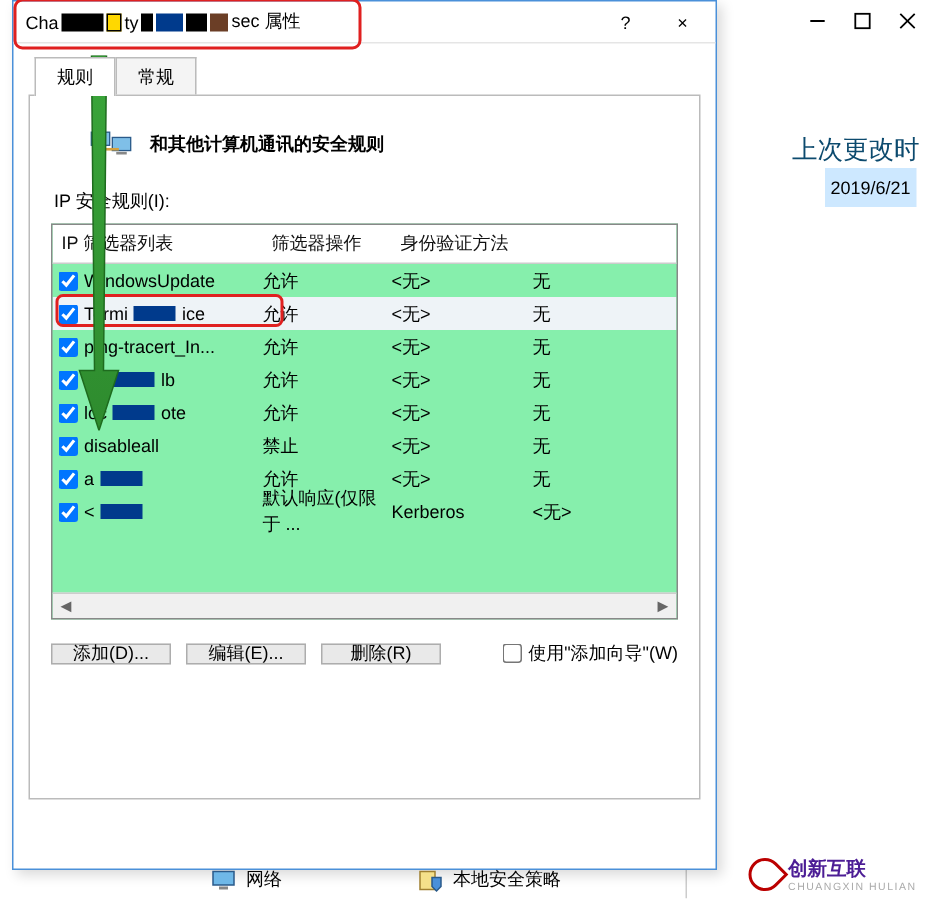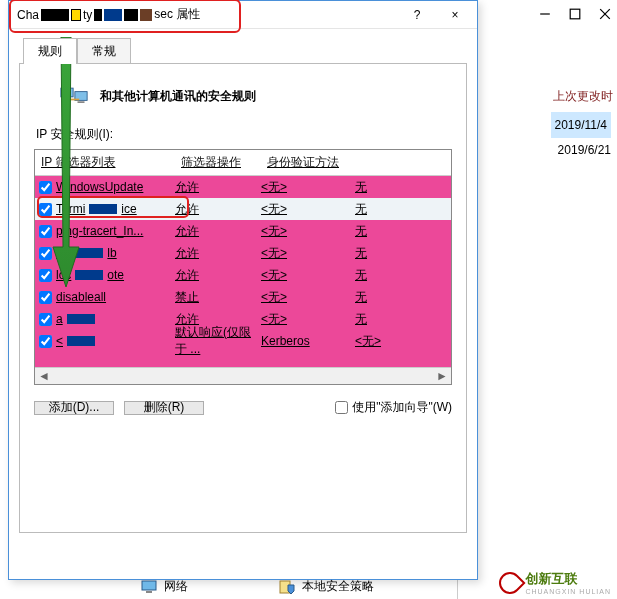--- a/index.html
+++ b/index.html
@@ -2,21 +2,21 @@
 <html><head>
 <meta charset="utf-8">
 <style>
   * { box-sizing: border-box; margin: 0; padding: 0; font-family: "Microsoft YaHei", "Segoe UI", sans-serif; font-size: 12px; }
   body { background: #fff; width: 617px; height: 599px; overflow: hidden; position: relative; }
 
   
   .bgwin { position: absolute; right: 0; top: 0; width: 160px; height: 599px; border-left: 1px solid #ccc; background:#fff; }
   .bgwin-title { height: 30px; display:flex; align-items:center; justify-content:flex-end; padding:0 6px; gap:18px; color:#333; }
   .bgwin-title svg { width:12px; height:12px; }
-  .bg-col-head { position:absolute; top:88px; right:4px; font-size:12px; color:#7f1d1d; white-space:nowrap; }
+  .bg-col-head { position:absolute; top:88px; right:4px; font-size:17px; color:#0c4a6e; white-space:nowrap; }
   .bg-dates { position:absolute; top:112px; right:6px; text-align:right; line-height:24px; }
   .bg-dates div:first-child { background:#cde8ff; padding:1px 4px; }
 
   
   .dialog { position:absolute; left:8px; top:0; width:470px; height:580px; background:#fff; border:1px solid #4a90d9; box-shadow: 3px 3px 8px rgba(0,0,0,.15); }
   .titlebar { height:28px; display:flex; align-items:center; justify-content:space-between; padding:0 8px; border-bottom:1px solid #e5e5e5; }
   .titlebar .title-wrap { display:flex; align-items:center; gap:2px; }
   .titlebar .title-wrap span.ob { display:inline-block; height:12px; }
   .ob-bk1{width:28px;background:#000;} .ob-ye{width:10px;background:#ffd800;border:1px solid #000;} .ob-bk2{width:8px;background:#000;} .ob-bl{width:18px;background:#003a8c;} .ob-bk3{width:14px;background:#000;} .ob-br{width:12px;background:#6b3e26;}
   .title-text { font-size:12px; color:#000; }
@@ -29,21 +29,21 @@
   .tab { padding:4px 14px; border:1px solid #bbb; background:#f4f4f4; border-bottom:none; position:relative; top:1px; }
   .tab.active { background:#fff; z-index:2; }
   .tabbody { border:1px solid #bbb; margin:0 10px; padding:14px 14px 10px 14px; height:470px; position:relative; background:#fff; }
 
   .iconrow { display:flex; align-items:center; gap:12px; margin:6px 0 18px 26px;font-weight:bold; }
   .pcicon { width:28px; height:24px; }
   .iconrow .lbl { font-size:12px; }
 
   .section-label { margin:6px 0 6px 2px; }
 
-  .listbox { border:1px solid #888; height:236px; position:relative; background:#ec4899; overflow:hidden;text-decoration:underline; }
+  .listbox { border:1px solid #888; height:264px; position:relative; background:#86efac; overflow:hidden; }
   .list-head { display:flex; border-bottom:1px solid #ccc; background:#fff; }
   .list-head div { padding:4px 6px; font-size:12px; color:#111; }
   .col1{width:140px;} .col2{width:86px;} .col3{width:94px;} .col4{width:94px;}
   .list-rows { overflow:auto; height:190px; }
   .row { display:flex; align-items:center; height:22px; }
   .row.sel { background:#eef3f7; }
   .row .c1 { width:140px; display:flex; align-items:center; gap:4px; padding-left:4px; overflow:hidden; white-space:nowrap; }
   .row .c2 { width:86px; } .row .c3 { width:94px; } .row .c4 { width:94px; }
   .chk { width:13px; height:13px; flex:0 0 13px; }
   .ob-sm { display:inline-block; height:10px; background:#003a8c; }
@@ -64,42 +64,41 @@
   .arrow { position:absolute; left:42px; top:36px; width:30px; height:250px; pointer-events:none; }
 
   
   .bottomstrip { position:absolute; left:140px; bottom:4px; display:flex; gap:90px; align-items:center; }
   .bottomstrip .item { display:flex; align-items:center; gap:6px; font-size:12px; }
   .policyicon, .neticon { width:18px; height:16px; }
 
   
   .logo { position:absolute; right:6px; bottom:4px; display:flex; align-items:center; gap:4px; }
   .logo .mark { width:22px; height:22px; border:2px solid #b00; border-radius:50% 0 50% 50%; transform:rotate(45deg); }
-  .logo .txt { font-size:13px; font-weight:600; color:#4d7c0f; }
+  .logo .txt { font-size:13px; font-weight:600; color:#4c1d95; }
   .logo .sub { font-size:7px; color:#aaa; letter-spacing:1px; }
 </style>
 </head>
 <body>
 
 <div class="bgwin">
   <div class="bgwin-title">
     <span><svg viewBox="0 0 10 10">
           <line x1="1" y1="5" x2="9" y2="5" stroke="#000"></line>
         </svg></span>
     <span><svg viewBox="0 0 10 10">
           <rect x="1" y="1" width="8" height="8" fill="none" stroke="#000"></rect>
         </svg></span>
     <span><svg viewBox="0 0 10 10">
           <line x1="1" y1="1" x2="9" y2="9" stroke="#000"></line>
           <line x1="9" y1="1" x2="1" y2="9" stroke="#000"></line>
         </svg></span>
   </div>
   <div class="bg-col-head">上次更改时</div>
   <div class="bg-dates">
-    <div>2019/11/4</div>
     <div>2019/6/21</div>
   </div>
 </div>
 
 <div class="dialog">
   <div class="redbox-title"></div>
   <div class="titlebar">
     <div class="title-wrap">
       <span class="title-text">Cha</span>
       <span class="ob ob-bk1"></span>
@@ -226,20 +225,21 @@
         </div>
       <div class="redbox-row"></div>
       <div class="hscroll">
         <span>◄</span>
         <span>►</span>
       </div>
     </div>
 
     <div class="btnrow">
       <div class="btn">添加(D)...</div>
+      <div class="btn">编辑(E)...</div>
       <div class="btn">删除(R)</div>
       <label class="wizard">
         <input type="checkbox" class="chk" style="">
         <span>使用"添加向导"(W)</span>
       </label>
     </div>
   </div>
 
 
   <svg class="arrow" viewBox="0 0 30 250">

